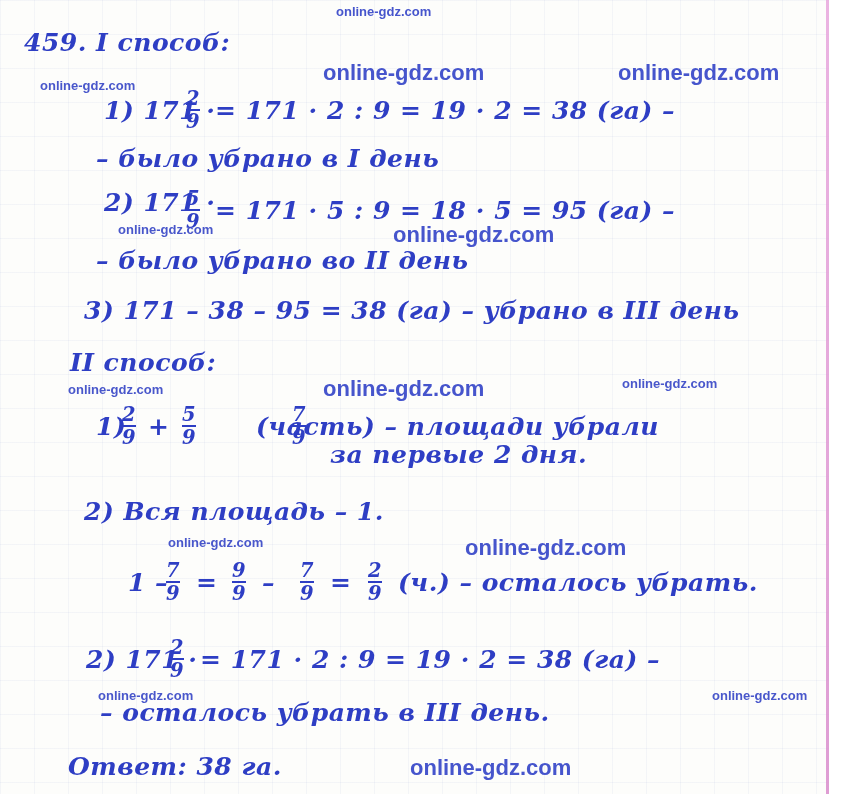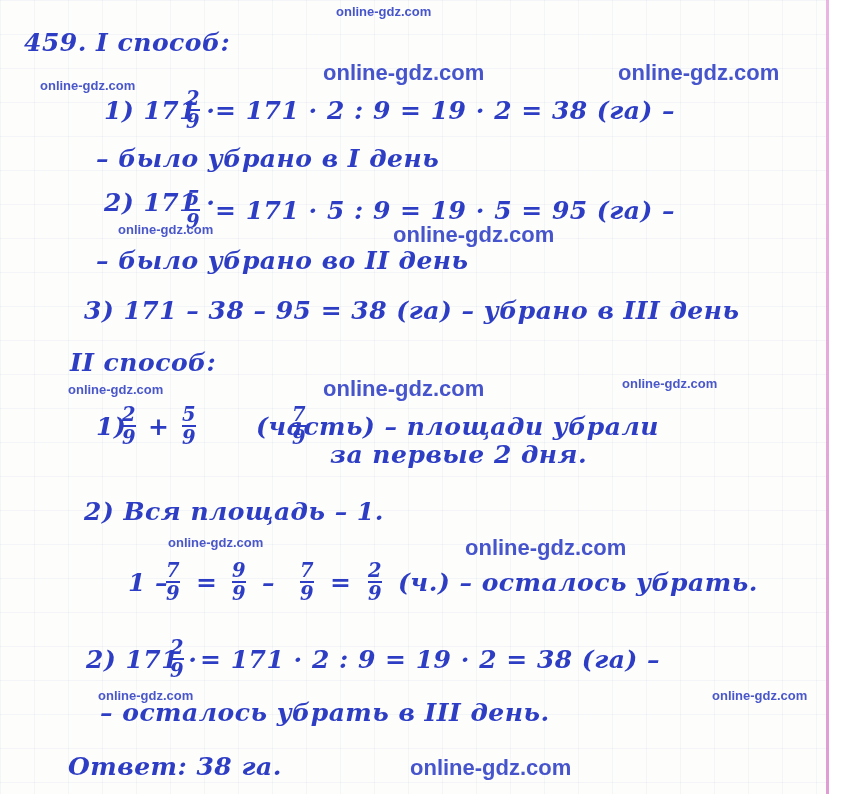--- a/index.html
+++ b/index.html
@@ -91,21 +91,21 @@
   <div class="grid-bg"></div>
   <div class="page-edge-right"></div>
   <div class="page-edge-right2"></div>
 
   <div id="hw-layer">
       <div class="hw l" style="left: 24px; top: 28px;">459.  I способ:</div>
       <div class="hw l" style="left: 104px; top: 96px;">1)  171 ·</div>
       <div class="hw l" style="left: 215px; top: 96px;">= 171 · 2 : 9 = 19 · 2 = 38 (га) –</div>
       <div class="hw l" style="left: 96px; top: 144px;">– было убрано   в  I день</div>
       <div class="hw l" style="left: 104px; top: 188px; text-align: center;">2)  171 ·</div>
-      <div class="hw l" style="left: 215px; top: 196px;">= 171 · 5 : 9 = 19 · 5 = 95 (га) –</div>
+      <div class="hw l" style="left: 215px; top: 196px;">= 171 · 5 : 9 = 18 · 5 = 95 (га) –</div>
       <div class="hw l" style="left: 96px; top: 246px;">– было убрано  во II день</div>
       <div class="hw l" style="left: 84px; top: 296px;">3) 171 – 38 – 95 = 38 (га) – убрано в III день</div>
       <div class="hw l" style="left: 70px; top: 348px;">II  способ:</div>
       <div class="hw l" style="left: 96px; top: 412px;">1)</div>
       <div class="hw l" style="left: 148px; top: 412px;">+</div>
       <div class="hw l" style="left: 256px; top: 412px;">(часть) – площади убрали</div>
       <div class="hw l" style="left: 330px; top: 440px;">за первые  2 дня.</div>
       <div class="hw l" style="left: 84px; top: 497px;">2) Вся площадь – 1.</div>
       <div class="hw l" style="left: 128px; top: 568px;">1 –</div>
       <div class="hw l" style="left: 196px; top: 568px;">=</div>

